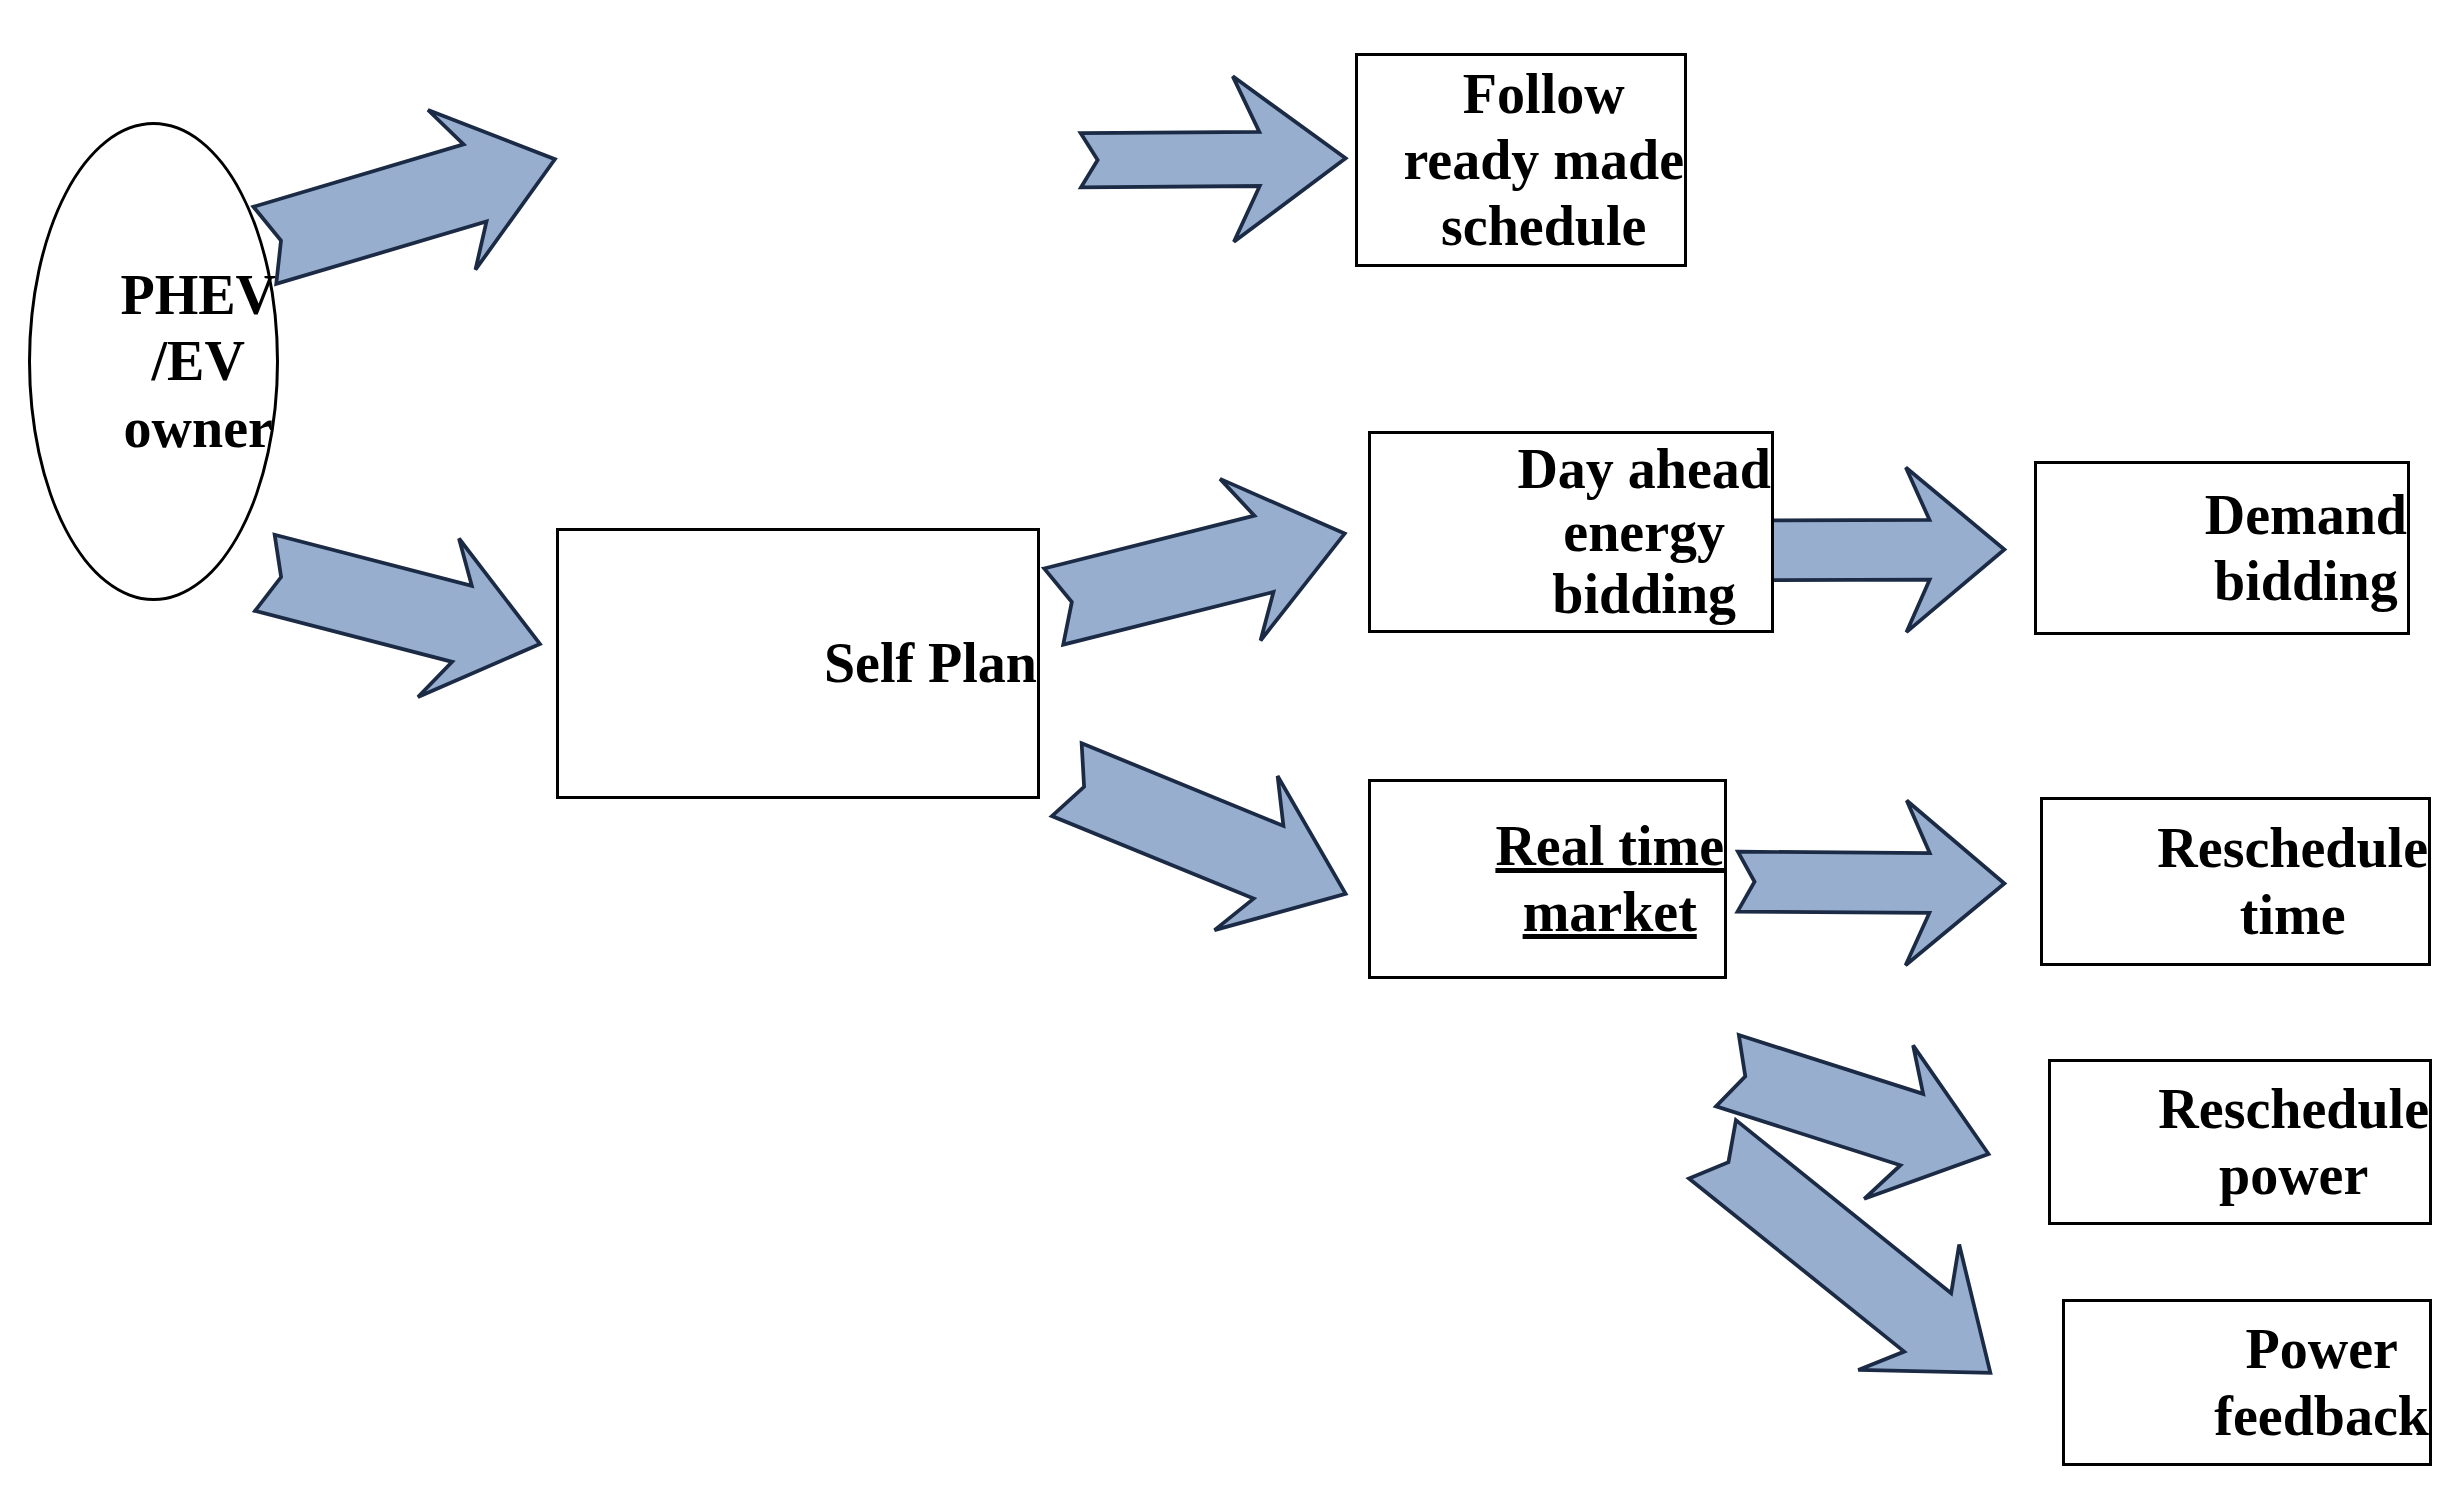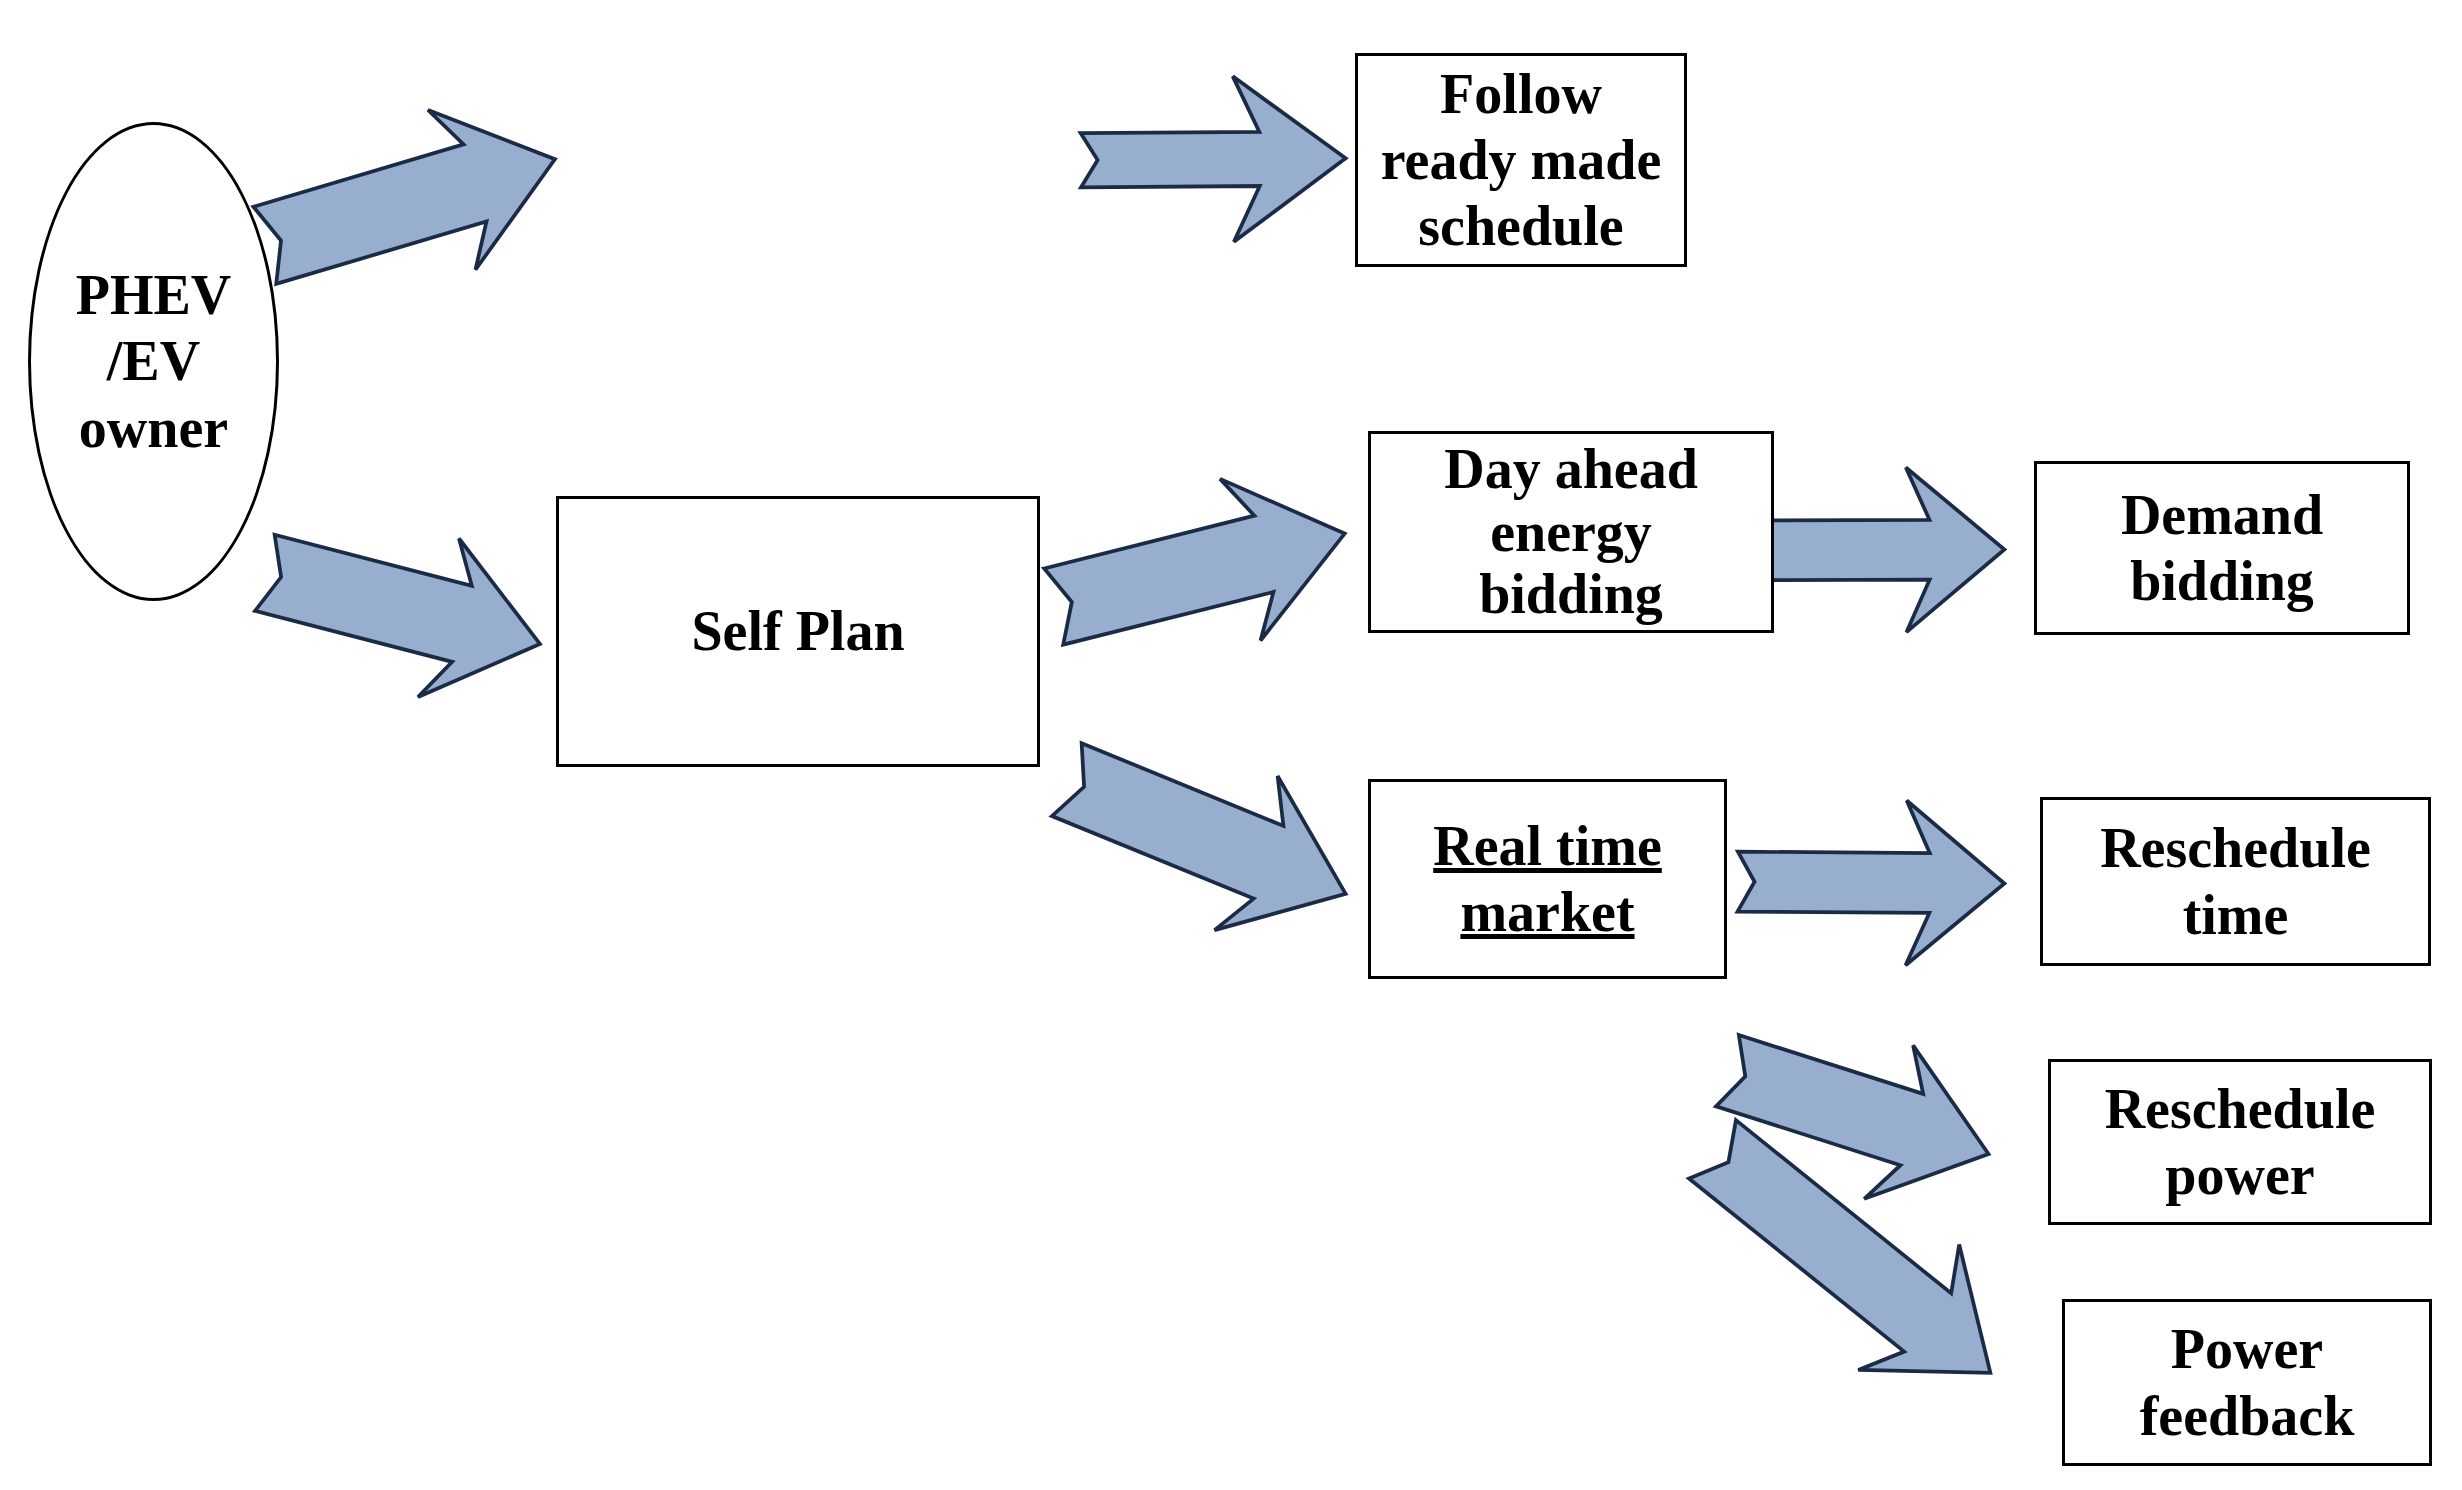--- a/index.html
+++ b/index.html
@@ -17,21 +17,21 @@
     width: 2462px; height: 1491px;
     pointer-events: none;
   }
   .node {
     position: absolute;
     box-sizing: border-box;
     background: #ffffff;
     border: 3.7px solid #000000;
     display: flex;
     align-items: center;
-    justify-content: center;
+    justify-content: flex-end;
     text-align: center;
     color: #000000;
     font-weight: bold;
     font-size: 56px;
     line-height: 1.18;
     white-space: pre-line;
     z-index: 2;
   }
   .node.ellipse { border-radius: 50%; }
   .node.tight { line-height: 1.12; }
@@ -59,21 +59,21 @@
 owner</span>
   </div>
 
 
   <div class="node" style="left:1355px; top:53px; width:332px; height:214px;">
     <span>Follow
 ready made
 schedule</span>
   </div>
 
-  <div class="node" style="left:556px; top:496px; width:484px; height:271px;">
+  <div class="node" style="left:556px; top:528px; width:484px; height:271px;">
     <span>Self Plan</span>
   </div>
 
   <div class="node tight" style="left:1368px; top:431px; width:406px; height:202px;">
     <span>Day ahead
 energy
 bidding</span>
   </div>
 
   <div class="node" style="left:2034px; top:461px; width:376px; height:174px;">

